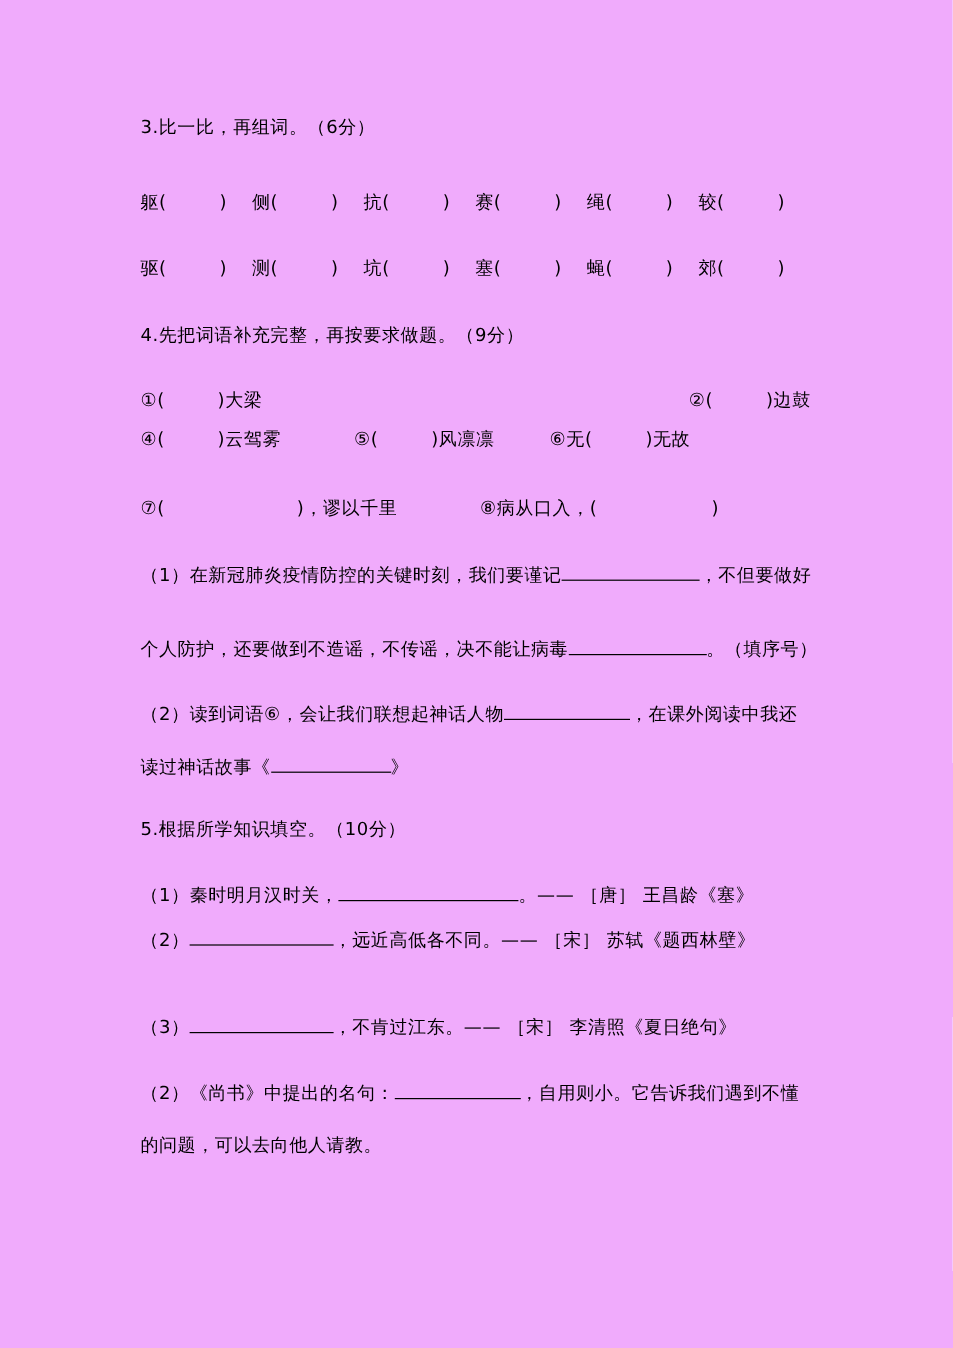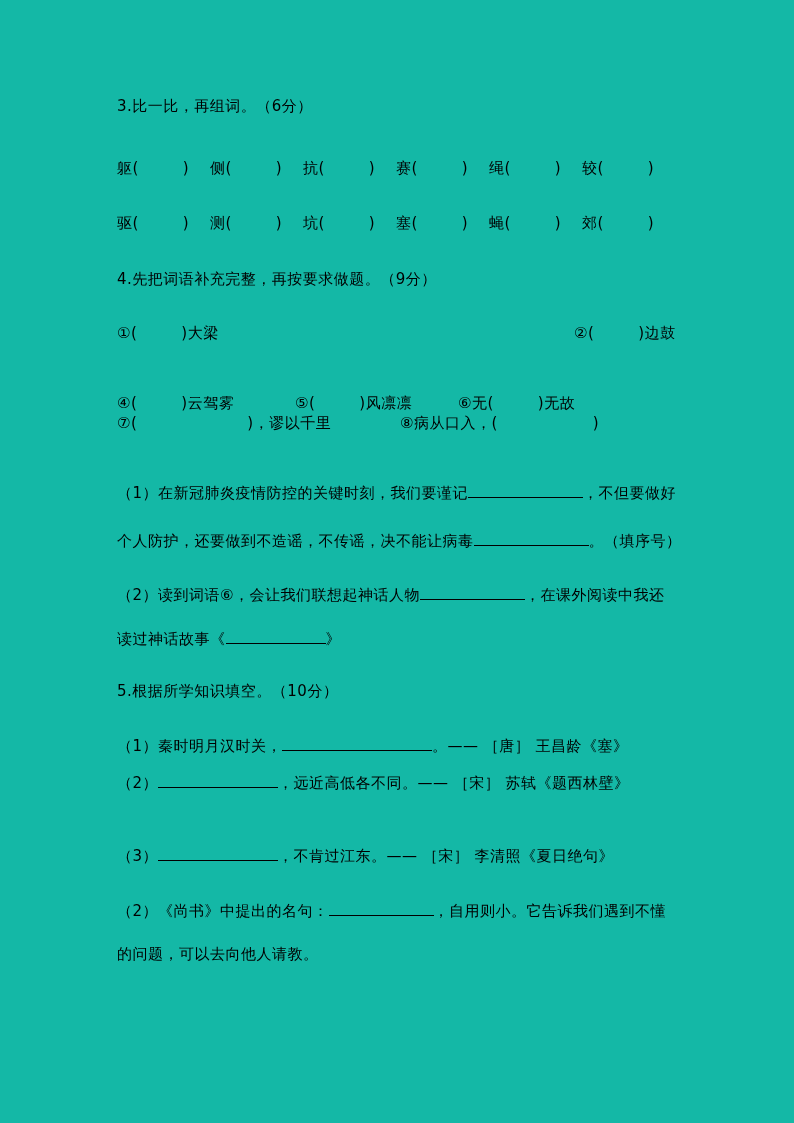--- a/index.html
+++ b/index.html
@@ -5,21 +5,21 @@
   * { margin: 0; padding: 0; box-sizing: border-box; }
   html, body { background: #ffffff; }
   body {
     font-family: "DejaVu Sans", "Liberation Sans", sans-serif;
     color: #000000;
   }
   .page {
     position: relative;
     width: 794px;
     height: 1123px;
-    background: #14b8a6;
+    background: #f0abfc;
     overflow: hidden;
     font-size: 15px;
     letter-spacing: 0.5px;
     line-height: 1.25;
   }
   .line {
     position: absolute;
     left: 117px;
     white-space: nowrap;
   }
@@ -71,32 +71,32 @@
     <span class="cmpcell"><span>郊</span><span>(</span><span class="gap g44"></span><span>)</span></span>
   </div>
 
   <div class="line" style="top:270px">4.先把词语补充完整，再按要求做题。（9分）</div>
 
   <div class="line q4row" style="top:324px">
     <span class="q4c1"><span>①</span><span></span><span>(</span><span class="gap g44"></span><span>)</span><span>大梁</span></span>
     <span class="q4c2"><span>②</span><span></span><span>(</span><span class="gap g44"></span><span>)</span><span>边鼓</span></span>
   </div>
 
-  <div class="line q4row" style="top:394px">
+  <div class="line q4row" style="top:357px">
     <span class="q4c1"><span>④</span><span></span><span>(</span><span class="gap g44"></span><span>)</span><span>云驾雾</span></span>
     <span class="q4c2"><span>⑤</span><span></span><span>(</span><span class="gap g44"></span><span>)</span><span>风凛凛</span></span>
     <span class="q4c3"><span>⑥</span><span>无</span><span>(</span><span class="gap g44"></span><span>)</span><span>无故</span></span>
   </div>
 
   <div class="line q4row" style="top:414px">
     <span class="q7c"><span>⑦</span><span></span><span>(</span><span class="gap g110"></span><span>)</span><span>，谬以千里</span></span>
     <span class="q4c3"><span>⑧</span><span>病从口入，</span><span>(</span><span class="gap g95"></span><span>)</span><span></span></span>
   </div>
 
-  <div class="line" style="top:484px">
+  <div class="line" style="top:470px">
     <span>（1）在新冠肺炎疫情防控的关键时刻，我们要谨记</span><span class="blank" style="width:115px"></span><span>，不但要做好</span>
   </div>
   <div class="line" style="top:532px">
     <span>个人防护，还要做到不造谣，不传谣，决不能让病毒</span><span class="blank" style="width:115px"></span><span>。（填序号）</span>
   </div>
 
   <div class="line" style="top:586px">
     <span>（2）读到词语⑥，会让我们联想起神话人物</span><span class="blank" style="width:105px"></span><span>，在课外阅读中我还</span>
   </div>
   <div class="line" style="top:630px">

